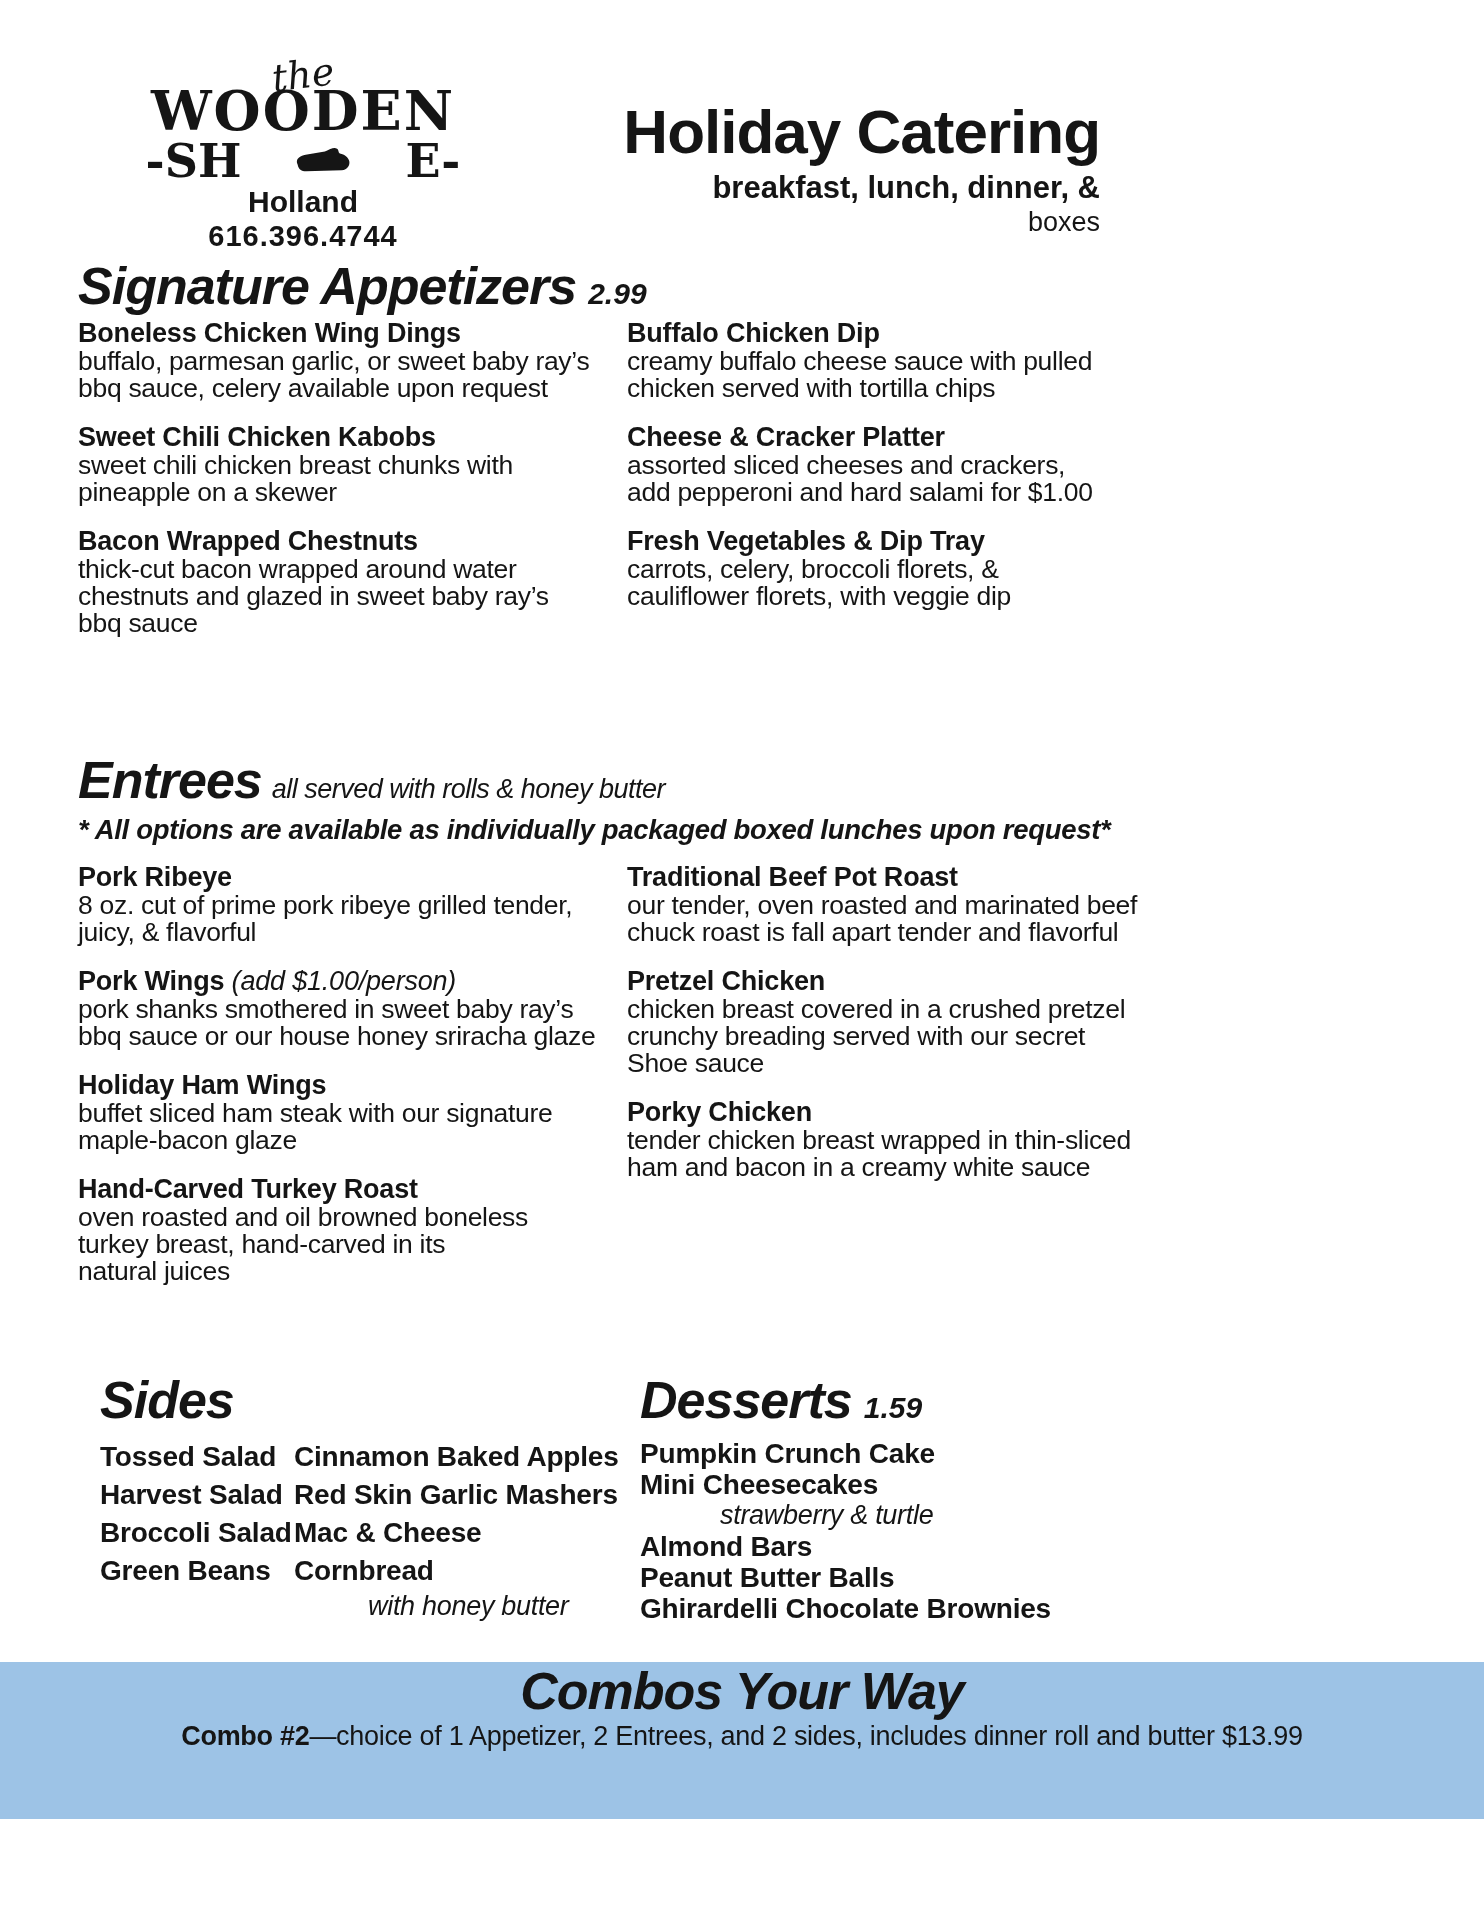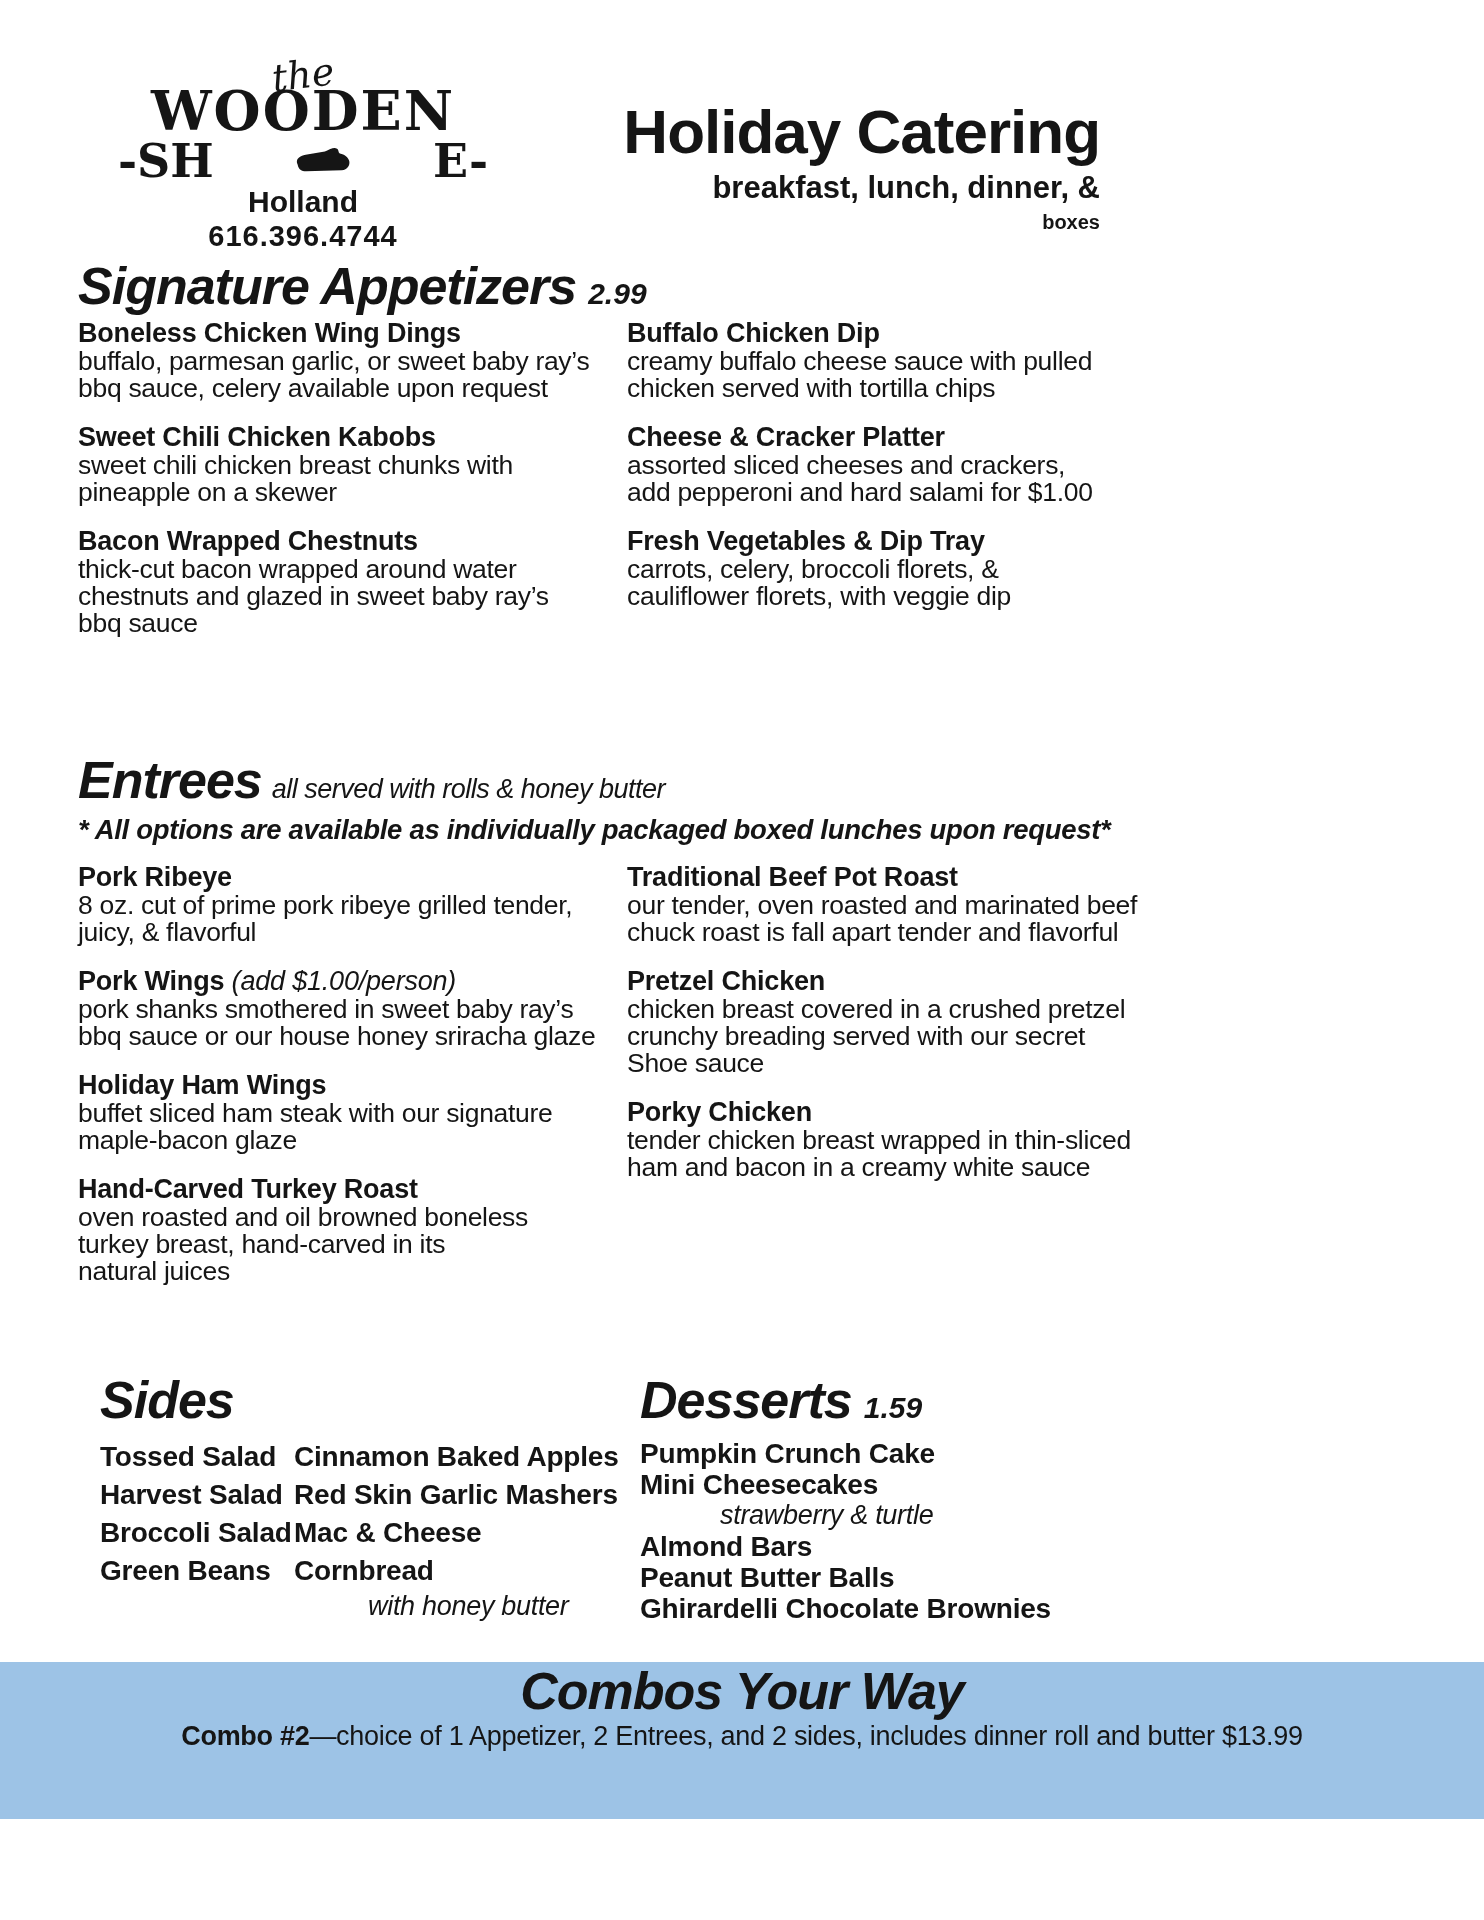--- a/index.html
+++ b/index.html
@@ -5,28 +5,28 @@
   html,body{margin:0;padding:0;}
   body{
     width:1484px;height:1920px;position:relative;overflow:hidden;
     background:#ffffff;color:#151515;
     font-family:"Liberation Sans",sans-serif;
   }
   
   .logo{position:absolute;left:118px;top:58px;width:370px;text-align:center;}
   .logo-the{display:block;font-family:"DejaVu Serif",serif;font-style:italic;font-size:38px;line-height:34px;transform:rotate(-7deg);margin-bottom:-8px;}
   .logo-wooden{display:block;font-family:"DejaVu Serif",serif;font-weight:bold;font-size:54px;line-height:54px;letter-spacing:2px;}
-  .logo-shoerow{display:flex;align-items:center;justify-content:space-between;font-family:"DejaVu Serif",serif;font-weight:bold;font-size:46px;line-height:46px;margin-top:-2px;}
+  .logo-shoerow{display:flex;align-items:center;justify-content:center;font-family:"DejaVu Serif",serif;font-weight:bold;font-size:46px;line-height:46px;margin-top:-2px;gap:48px;}
   .shoe-svg{margin:0 3px 4px 3px;}
   .logo-city{display:block;font-size:30px;font-weight:bold;line-height:32px;margin-top:0px;}
   .logo-phone{display:block;font-size:29px;font-weight:bold;line-height:32px;margin-top:2px;letter-spacing:1px;}
   .title-block{position:absolute;top:98px;right:384px;text-align:right;}
   .main-title{font-size:62px;font-weight:bold;line-height:68px;letter-spacing:-1px;}
   .sub-title{font-size:31px;font-weight:bold;line-height:36px;margin-top:4px;}
-  .sub-title2{font-size:20px;font-weight:bold;line-height:32px;text-align:right;}
+  .sub-title2{font-size:27px;font-weight:normal;line-height:32px;text-align:right;}
   
   .sec-heading{font-style:italic;font-weight:bold;font-size:52px;line-height:56px;letter-spacing:-1px;}
   .sec-price{font-style:italic;font-weight:bold;font-size:30px;letter-spacing:0;margin-left:12px;}
   .sec-note{font-style:italic;font-weight:normal;font-size:27px;letter-spacing:-0.5px;margin-left:10px;}
   .cols{display:flex;align-items:flex-start;}
   .col-l{width:549px;flex:none;}
   .col-r{flex:1;}
   .item{margin-bottom:20px;}
   .item-name{font-weight:bold;font-size:27px;line-height:30px;letter-spacing:-0.2px;}
   .item-note-inline{font-weight:normal;font-style:italic;font-size:27px;}

